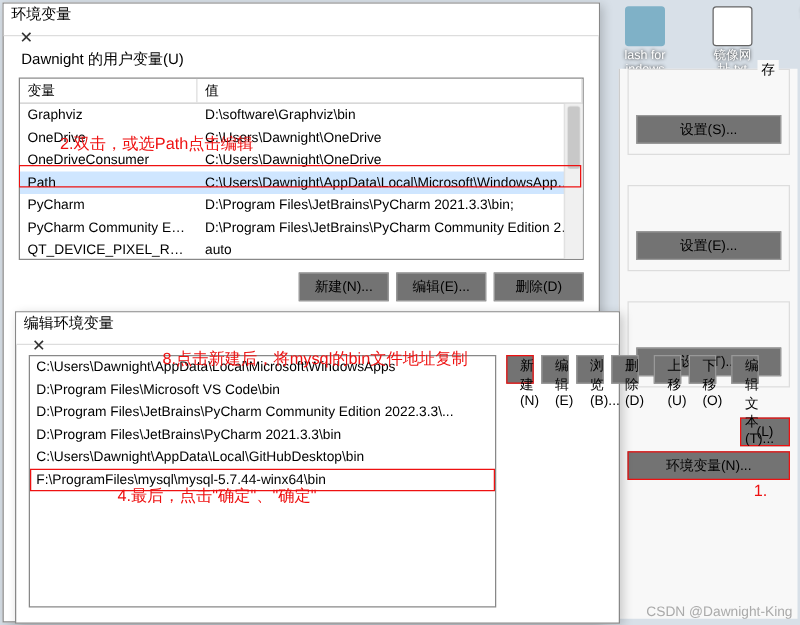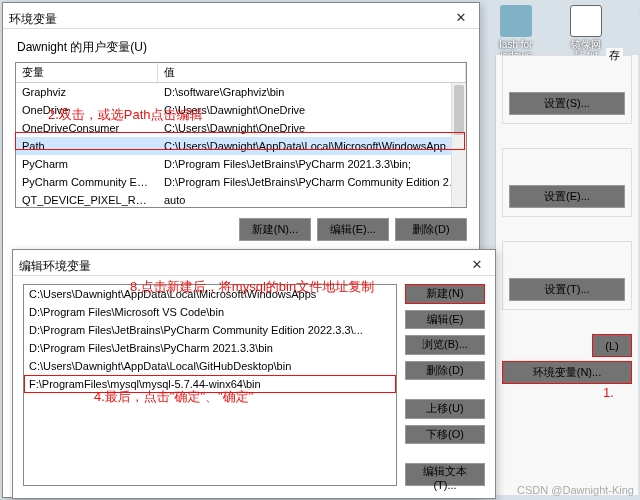--- a/index.html
+++ b/index.html
@@ -1,19 +1,19 @@
 <!DOCTYPE html>
 <html><head>
 <meta charset="utf-8">
 <style>
   * { box-sizing: border-box; margin: 0; padding: 0; }
   body { font-family: "Microsoft YaHei", "Segoe UI", sans-serif; font-size: 11px; background: #d8e0e8; width: 640px; height: 500px; overflow: hidden; position: relative; }
   
   .window { position: absolute; background: #fff; border: 1px solid #888; box-shadow: 2px 2px 8px rgba(0,0,0,.2); }
-  .titlebar { display: flex; align-items: flex-end; height: 26px; padding: 0 6px; background: #fff; border-bottom: 1px solid #ddd; font-size: 12px; }
+  .titlebar { display: flex; align-items: flex-start; height: 26px; padding: 0 6px; background: #fff; border-bottom: 1px solid #ddd; font-size: 12px; flex-direction: column; }
   .titlebar .title { flex: 1; }
   .close-x { width: 24px; height: 20px; text-align: center; cursor: pointer; font-size: 13px; color: #333; line-height: 20px; }
   
   
   .desk { position:absolute; top:5px; left:495px; display:flex; gap:28px; font-size:10px; color:#fff; text-align:center;}
   .desk .di { width:42px; text-shadow:0 0 3px #000;}
   .desk .di .ibox { width:32px;height:32px;margin:0 auto 2px;background:#7fb1c7;border-radius:3px;}
   .desk .di.txt .ibox { background:#fff;border:1px solid #666;}
   .desk .di .lab { line-height:11px; }
   
@@ -32,21 +32,21 @@
   .btn { min-width:72px; height:23px; background:#737373; border:1px solid #999; font-size:11px; cursor:pointer; padding:0 10px;}
   .sb { position:absolute; right:0; top:20px; bottom:0; width:15px; background:#f0f0f0; border-left:1px solid #ddd;}
   .sb::before{content:"";position:absolute;top:2px;left:2px;right:2px;height:50px;background:#c8c8c8;border-radius:2px;}
   
   
   #win2 { left:12px; top:249px; width:484px; height:250px; }
   #win2 .body { display:flex; padding:8px 10px; gap:8px; height:218px;}
   .path-list { flex:1; border:1px solid #888; overflow:hidden;}
   .path-list .pitem { padding:3px 5px; font-size:11px; white-space:nowrap; overflow:hidden; text-overflow:ellipsis;}
   .path-list .pitem.hl { border:1px solid #e11; padding:2px 4px;}
-  .side-btns { display:flex; flex-direction:column; gap:6px; width:80px;}
+  .side-btns { display:flex; gap:6px; width:80px;}
   .side-btns .btn { width:80px; min-width:0;}
   .side-btns .btn.hl { border:1px solid #e11;}
   
   
   #rightPanel { position:absolute; left:495px; top:55px; width:143px; height:440px; background:#f8f8f8; border-left:1px solid #ccc;}
   .rp-group { margin:0 6px 24px; border:1px solid #ddd; padding:36px 6px 8px; position:relative;}
   .rp-group .leg { position:absolute; top:-8px; right:8px; background:#f8f8f8; padding:0 3px; font-size:11px;}
   .rp-group .btn { width:100%; }
   .rp-group.last .btn { border:1px solid #e11;}
   

